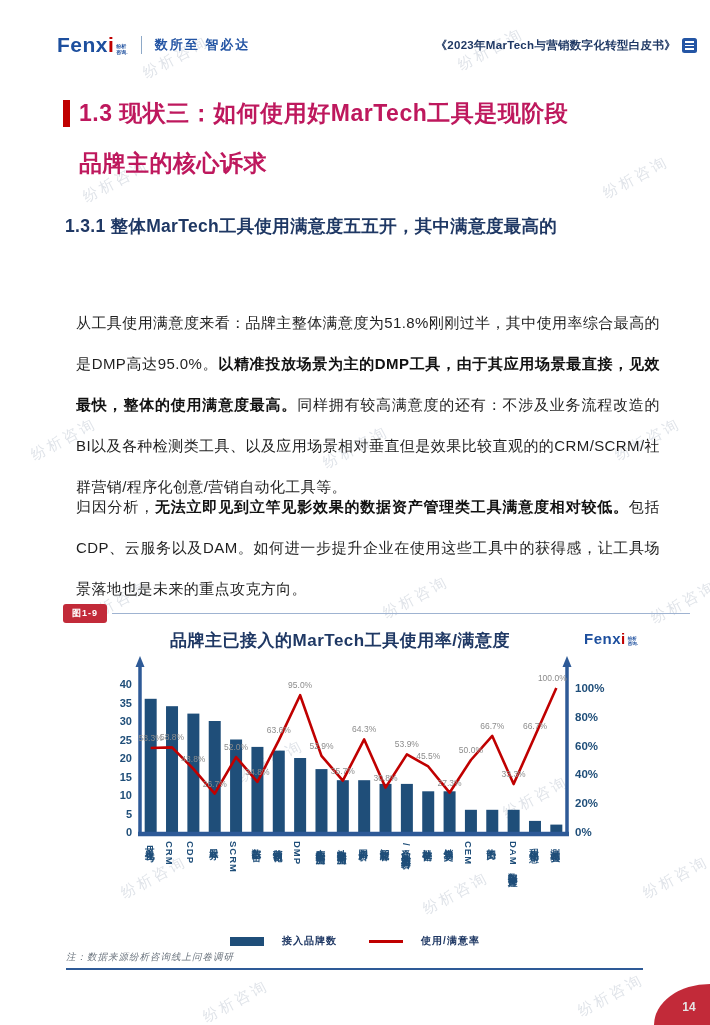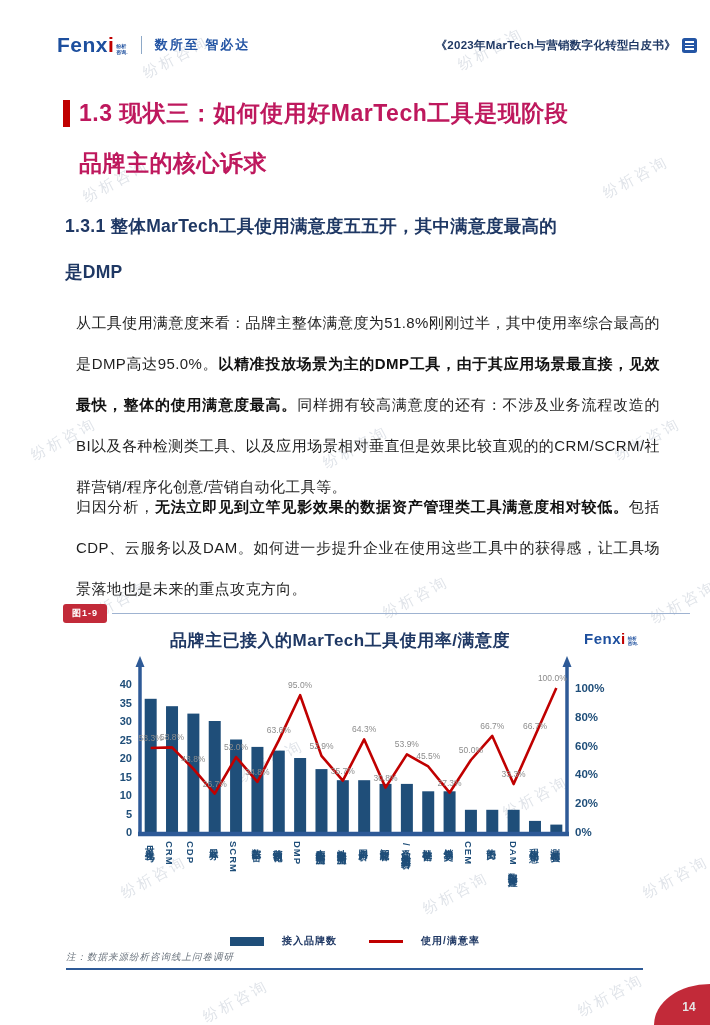--- a/index.html
+++ b/index.html
@@ -106,21 +106,20 @@
     </span>
 </div>
 
 <div class="h1">
   <span class="bar"></span>
   <span>1.3 现状三：如何使用好MarTech工具是现阶段</span>
   <span>品牌主的核心诉求</span>
 </div>
 <div class="h2">
   <span>1.3.1 整体MarTech工具使用满意度五五开，其中满意度最高的</span>
-  <span>是DMP</span>
 </div>
 
 <p class="para" id="para-1"><span>从工具使用满意度来看：品牌主整体满意度为51.8%刚刚过半，其中使用率综合最高的是DMP高达95.0%。</span><b>以精准投放场景为主的DMP工具，由于其应用场景最直接，见效最快，整体的使用满意度最高。</b><span>同样拥有较高满意度的还有：不涉及业务流程改造的BI以及各种检测类工具、以及应用场景相对垂直但是效果比较直观的的CRM/SCRM/社群营销/程序化创意/营销自动化工具等。</span></p>
 <p class="para" id="para-2"><span>归因分析，</span><b>无法立即见到立竿见影效果的数据资产管理类工具满意度相对较低。</b><span>包括CDP、云服务以及DAM。如何进一步提升企业在使用这些工具中的获得感，让工具场景落地也是未来的重点攻克方向。</span></p>
 
 <span class="figure-tag">图1-9</span>
 <div class="figure-topline"></div>
 <div class="chart-title">品牌主已接入的MarTech工具使用率/满意度</div>
 <div class="chart-brand logo">
   <span class="word"><span>Fenx</span><span class="dot-i">i</span></span>

